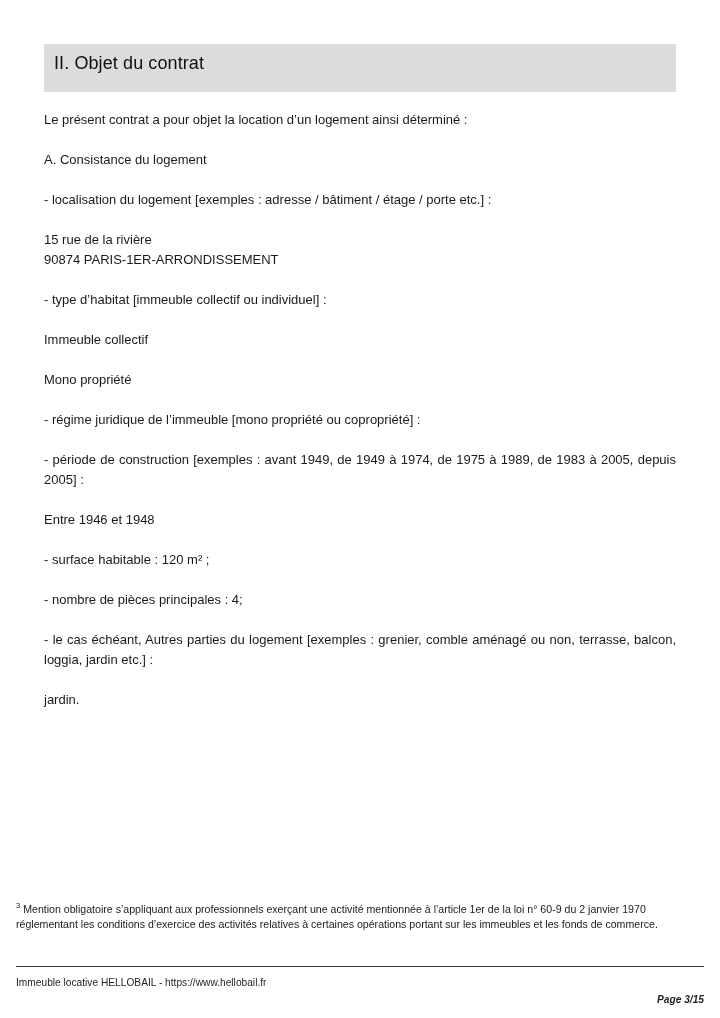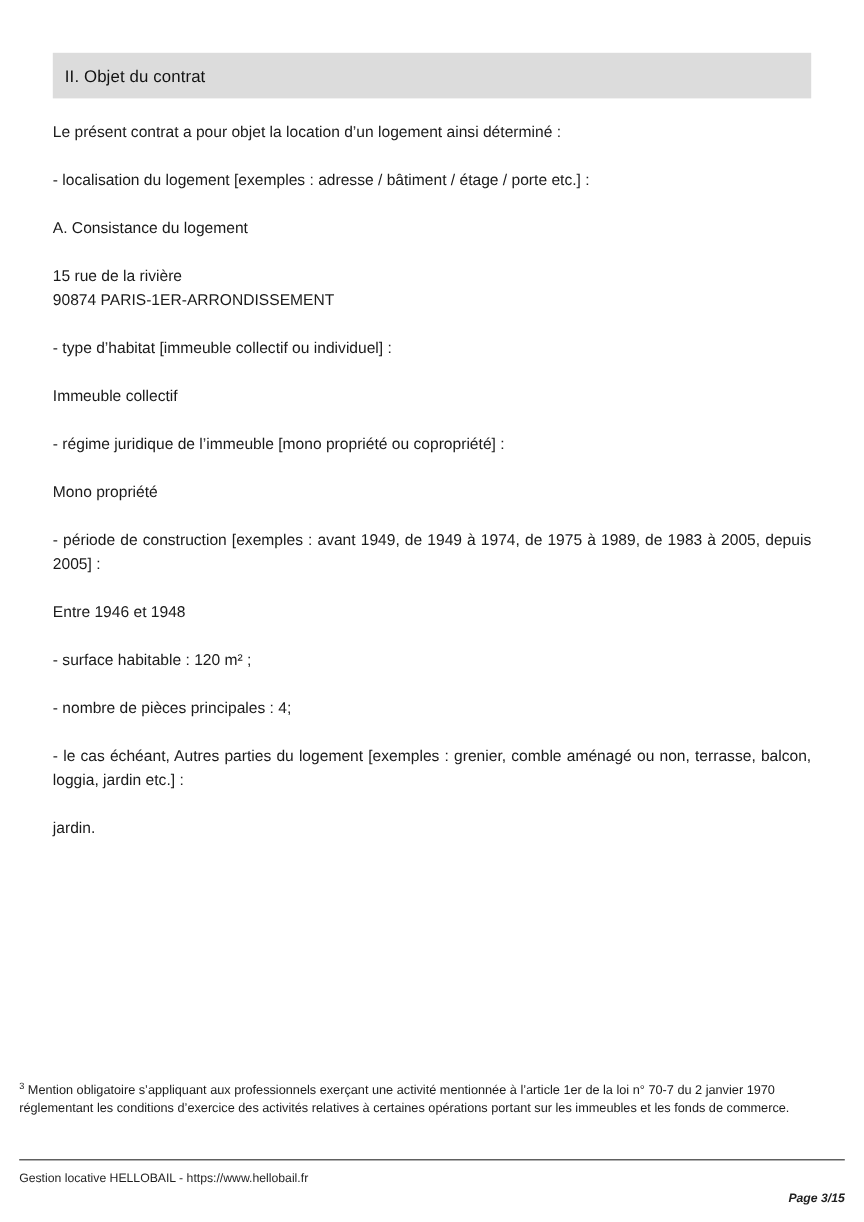--- a/index.html
+++ b/index.html
@@ -19,25 +19,25 @@
     overflow: hidden;
   }
   .content {
     position: absolute;
     left: 44px;
     top: 44px;
     width: 632px;
   }
   .section-heading {
     background: #dcdcdc;
-    height: 38px;
+    height: 48px;
     line-height: 38px;
     padding-left: 10px;
     box-sizing: border-box;
-    font-size: 14px;
+    font-size: 18px;
     font-weight: normal;
     color: #111111;
     margin: 0;
     letter-spacing: 0.1px;
   }
   .body-block {
     margin-top: 18px;
   }
   p.para {
     margin: 0 0 20px 0;
@@ -100,55 +100,55 @@
 <div class="page">
 
   <div class="content">
 
     <h2 class="section-heading">II. Objet du contrat</h2>
 
     <div class="body-block">
 
       <p class="para">Le présent contrat a pour objet la location d’un logement ainsi déterminé :</p>
 
+      <p class="para">A. Consistance du logement</p>
+
       <p class="para">- localisation du logement [exemples : adresse / bâtiment / étage / porte etc.] :</p>
-
-      <p class="para">A. Consistance du logement</p>
 
       <p class="para addr">
         <span>15 rue de la rivière</span><br>
         <span>90874 PARIS-1ER-ARRONDISSEMENT</span>
       </p>
 
       <p class="para">- type d’habitat [immeuble collectif ou individuel] :</p>
 
       <p class="para">Immeuble collectif</p>
 
+      <p class="para">Mono propriété</p>
+
       <p class="para">- régime juridique de l’immeuble [mono propriété ou copropriété] :</p>
-
-      <p class="para">Mono propriété</p>
 
       <p class="para justify">- période de construction [exemples : avant 1949, de 1949 à 1974, de 1975 à 1989, de 1983 à 2005, depuis 2005] :</p>
 
       <p class="para">Entre 1946 et 1948</p>
 
       <p class="para">- surface habitable : 120 m² ;</p>
 
       <p class="para">- nombre de pièces principales : 4;</p>
 
       <p class="para justify">- le cas échéant, Autres parties du logement [exemples : grenier, comble aménagé ou non, terrasse, balcon, loggia, jardin etc.] :</p>
 
       <p class="para">jardin.</p>
 
     </div>
   </div>
 
   <div class="footnote">
-    <sup>3</sup><span> Mention obligatoire s’appliquant aux professionnels exerçant une activité mentionnée à l’article 1er de la loi n° 70-7 du 2 janvier 1970 réglementant les conditions d’exercice des activités relatives à certaines opérations portant sur les immeubles et les fonds de commerce.</span>
+    <sup>3</sup><span> Mention obligatoire s’appliquant aux professionnels exerçant une activité mentionnée à l’article 1er de la loi n° 60-9 du 2 janvier 1970 réglementant les conditions d’exercice des activités relatives à certaines opérations portant sur les immeubles et les fonds de commerce.</span>
   </div>
 
   <div class="footer-rule"></div>
 
-  <div class="footer-left">Gestion locative HELLOBAIL - https://www.hellobail.fr</div>
+  <div class="footer-left">Immeuble locative HELLOBAIL - https://www.hellobail.fr</div>
 
   <div class="footer-right">Page 3/15</div>
 
 </div>
 
 </body></html>

